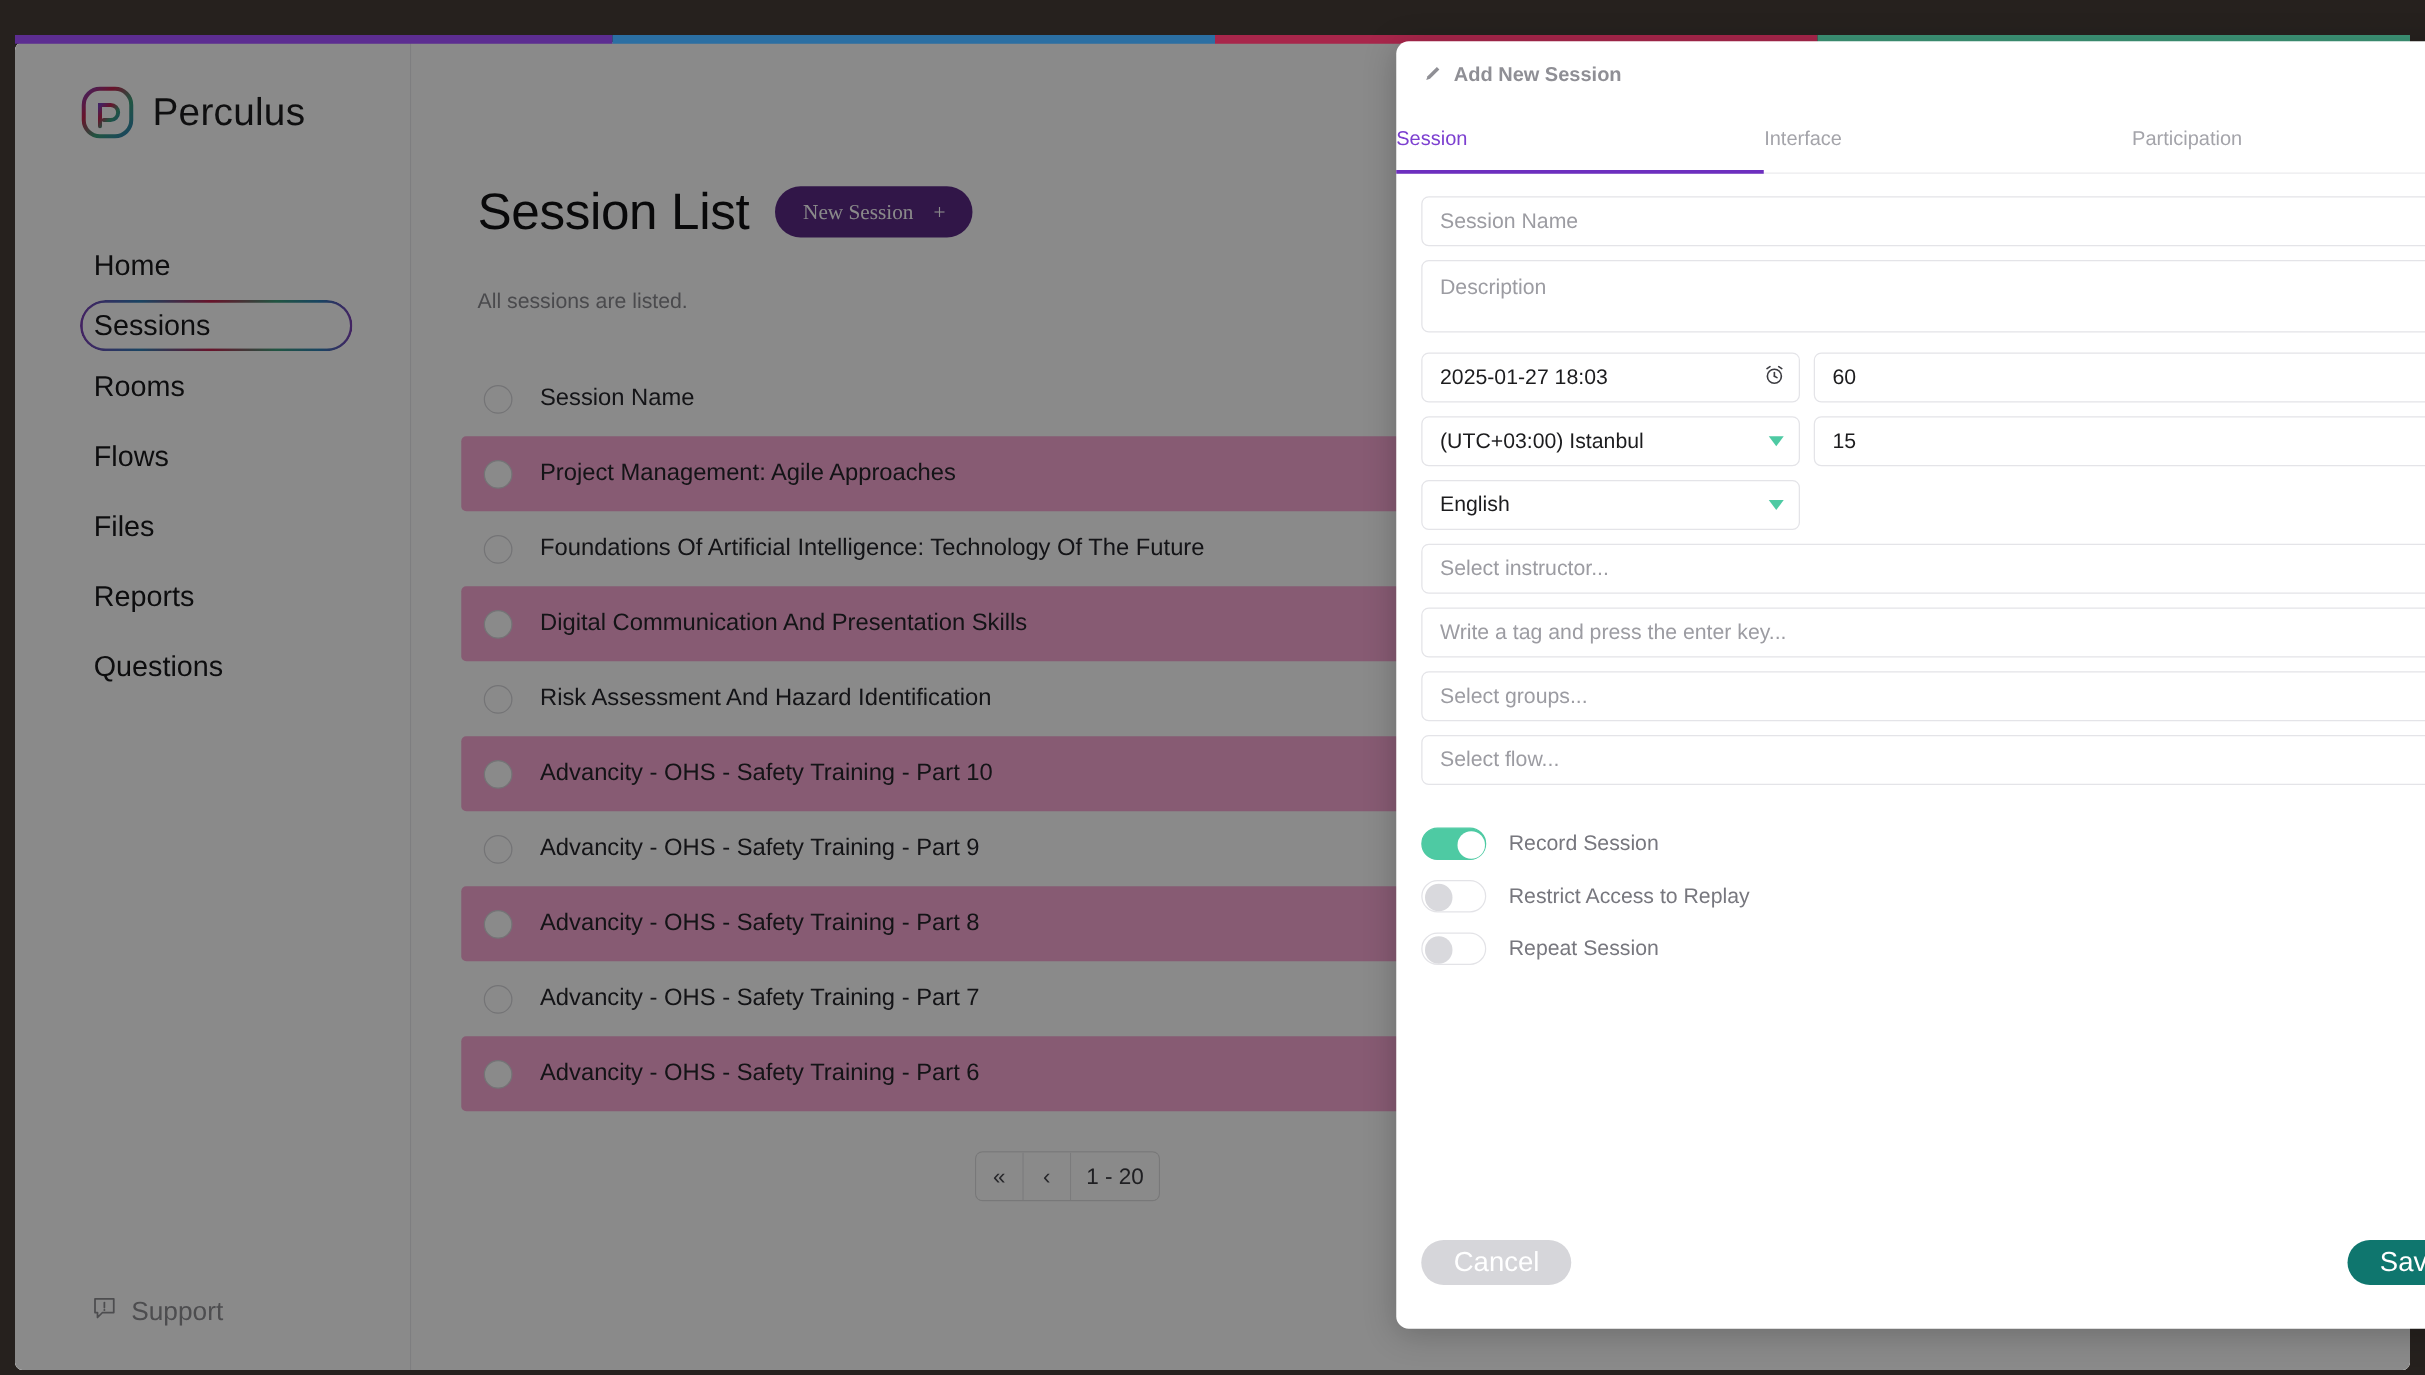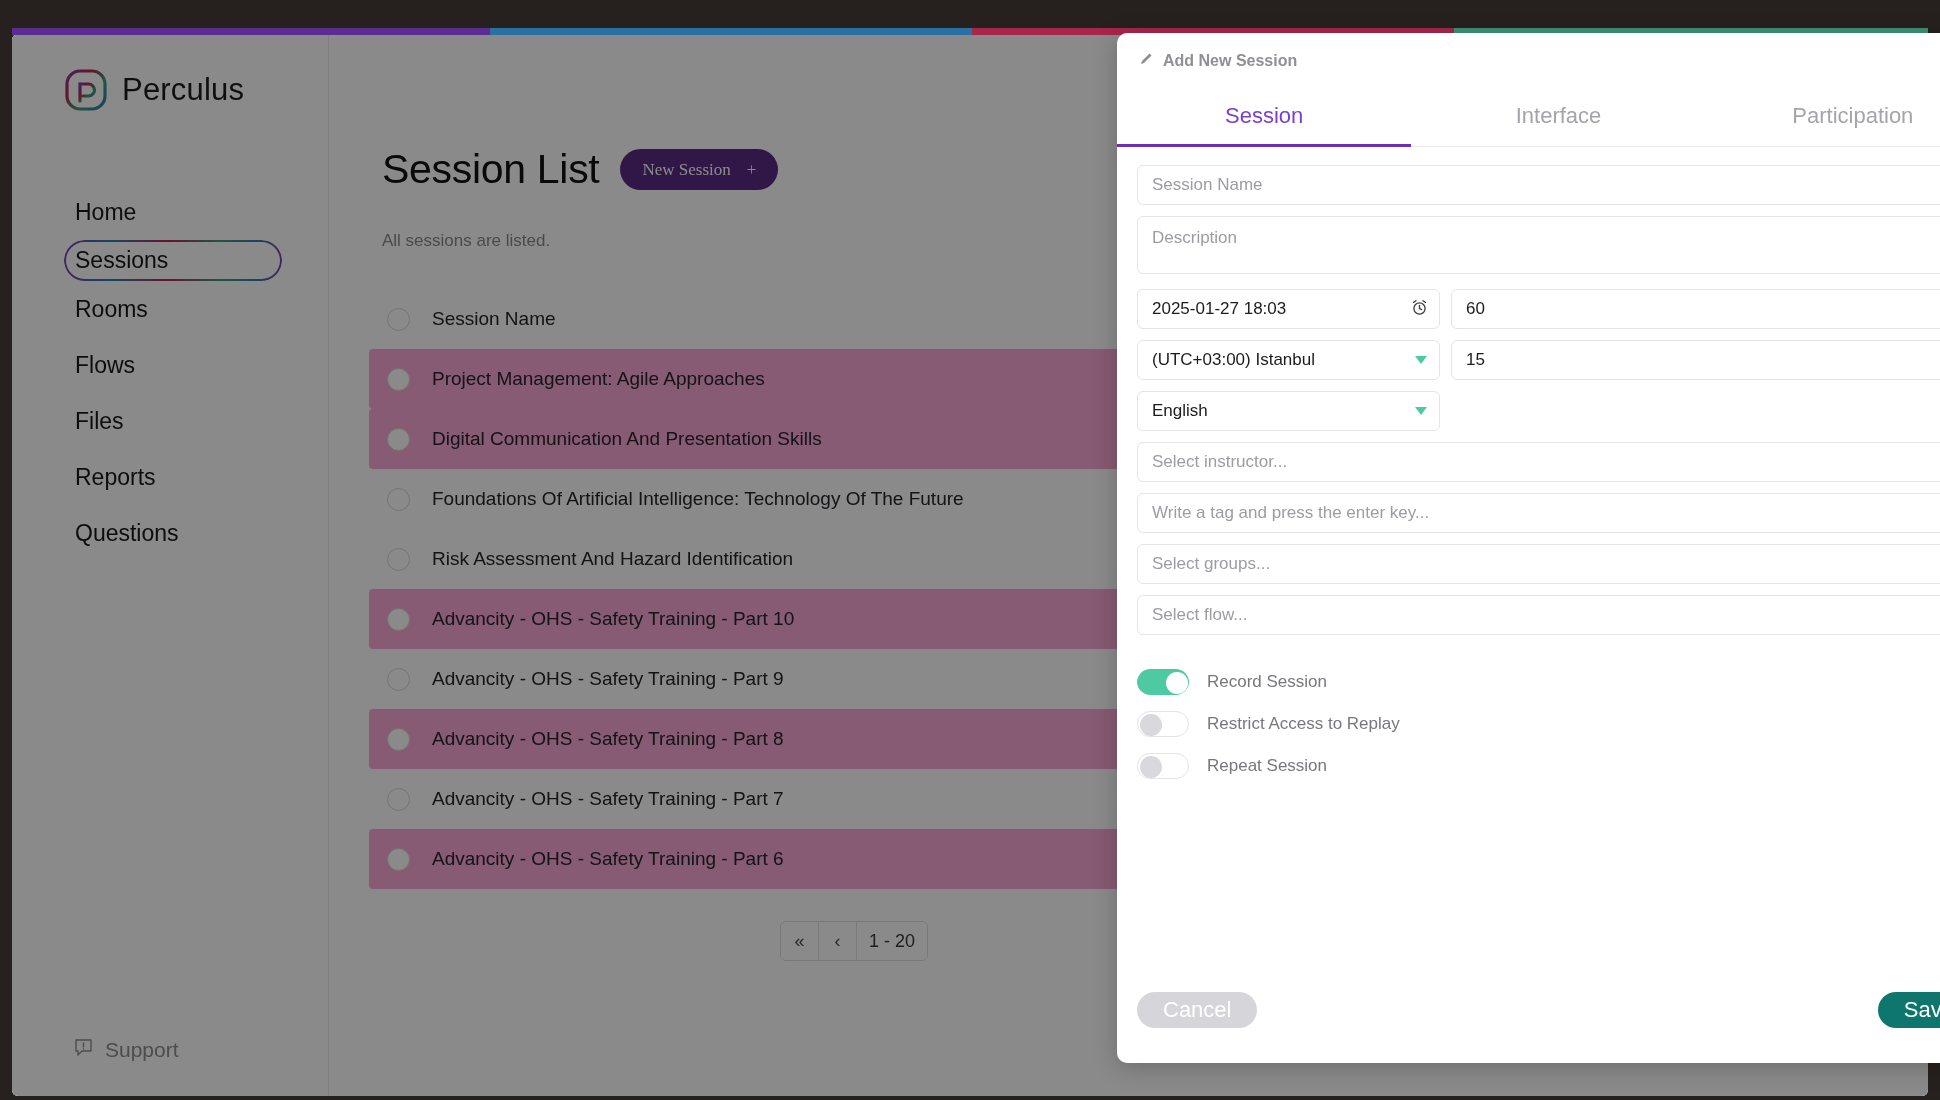--- a/index.html
+++ b/index.html
@@ -110,21 +110,21 @@
     padding: 0 24px 0 22px; position: relative;
   }
   .modal-title { font-size: 16px; color: #8f8f95; font-weight: bold; display: flex; align-items: center; gap: 10px; }
   .close-x {
     position: absolute; right: 22px; top: 13px; width: 28px; height: 28px;
     display: flex; align-items: center; justify-content: center;
     font-size: 24px; color: #1c1c1e; cursor: pointer; line-height: 1;
   }
   .tabs { display: flex; border-bottom: 1px solid #ececee; }
   .tab {
-    flex: 1 1 0; text-align: center; font-size: 22px; color: #a4a4aa;
+    flex: 1 1 0; text-align: left; font-size: 16px; color: #a4a4aa;
     padding: 14px 0 17px; cursor: pointer; position: relative;
   }
   .tab.active { color: #7c3fd0; }
   .tab.active::after {
     content: ""; position: absolute; left: 0; right: 0; bottom: -1px;
     height: 3px; background: #6d2fbf;
   }
 
   .form { padding: 18px 20px 0 20px; flex: 1 1 auto; }
   .field {
@@ -257,27 +257,27 @@
 
       <div class="list">
         <div class="row header">
           <span class="bubble"></span>
           <span class="rname">Session Name</span>
         </div>
         <div class="row alt">
           <span class="bubble"></span>
           <span class="rname">Project Management: Agile Approaches</span>
         </div>
+        <div class="row">
+          <span class="bubble"></span>
+          <span class="rname">Foundations Of Artificial Intelligence: Technology Of The Future</span>
+        </div>
         <div class="row alt">
           <span class="bubble"></span>
           <span class="rname">Digital Communication And Presentation Skills</span>
-        </div>
-        <div class="row">
-          <span class="bubble"></span>
-          <span class="rname">Foundations Of Artificial Intelligence: Technology Of The Future</span>
         </div>
         <div class="row">
           <span class="bubble"></span>
           <span class="rname">Risk Assessment And Hazard Identification</span>
         </div>
         <div class="row alt">
           <span class="bubble"></span>
           <span class="rname">Advancity - OHS - Safety Training - Part 10</span>
         </div>
         <div class="row">

